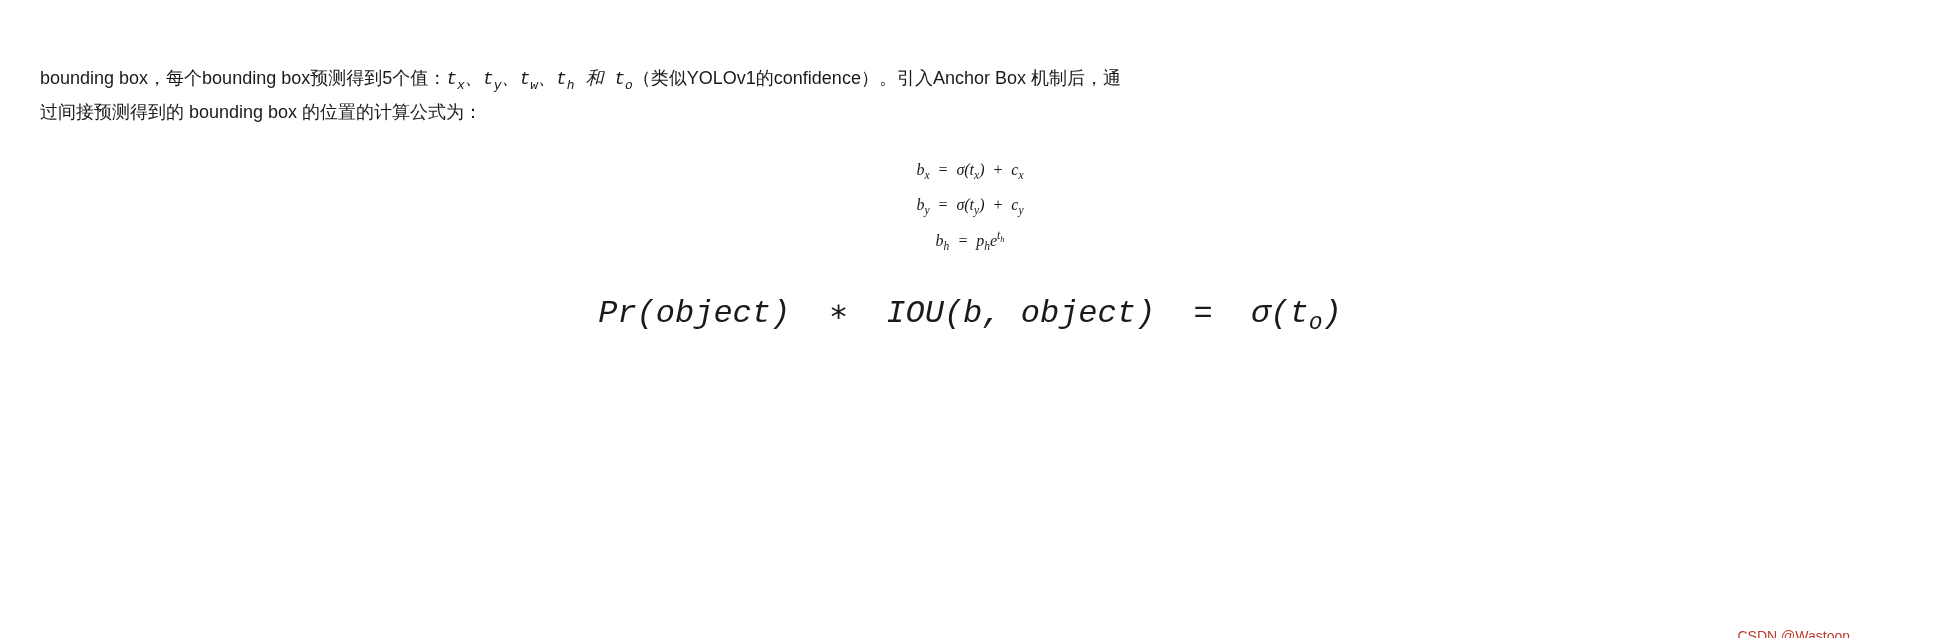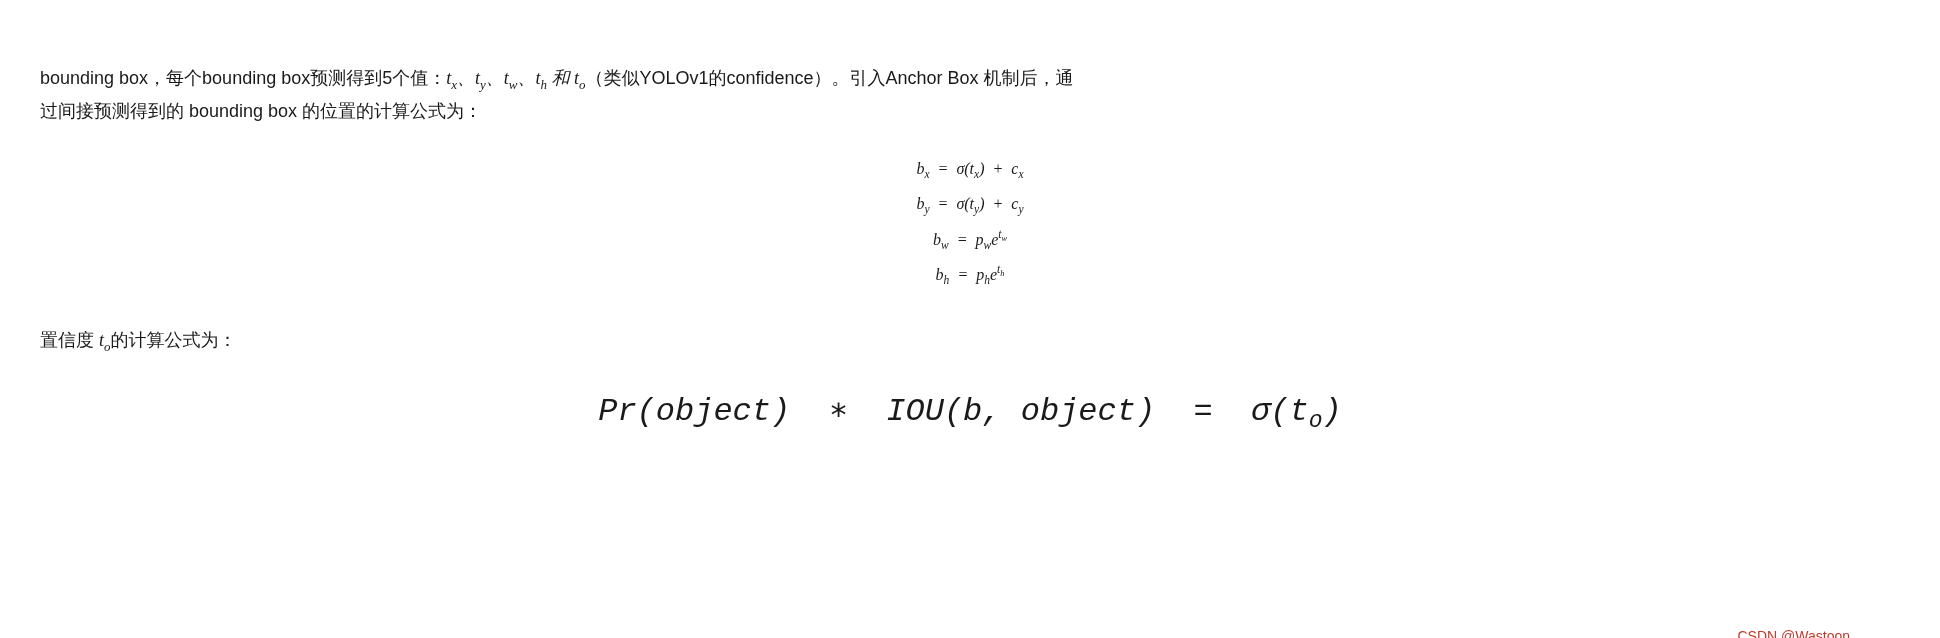--- a/index.html
+++ b/index.html
@@ -37,21 +37,21 @@
     }
 
     .math-line {
       display: block;
       font-size: 16px;
       line-height: 2.2;
       font-style: italic;
     }
 
     .math-inline {
-      font-family: Liberation Serif, serif;
+      font-family: Liberation Mono, monospace;
       font-style: italic;
     }
 
     .section-gap {
       margin-top: 32px;
     }
 
     .footer-tag {
       position: absolute;
       right: 50px;
@@ -94,32 +94,26 @@
     <div class="math-block">
 
       <span class="math-line">
         <i>b<sub>x</sub></i> &nbsp;=&nbsp; <i>σ</i>(<i>t<sub>x</sub></i>) &nbsp;+&nbsp; <i>c<sub>x</sub></i>
       </span>
 
       <span class="math-line">
         <i>b<sub>y</sub></i> &nbsp;=&nbsp; <i>σ</i>(<i>t<sub>y</sub></i>) &nbsp;+&nbsp; <i>c<sub>y</sub></i>
       </span>
 
-      <span class="math-line">
-        <i>b<sub>w</sub></i> &nbsp;=&nbsp; <i>p<sub>w</sub></i><i>e</i><sup><i>t<sub>w</sub></i></sup>
-      </span>
 
       <span class="math-line">
         <i>b<sub>h</sub></i> &nbsp;=&nbsp; <i>p<sub>h</sub></i><i>e</i><sup><i>t<sub>h</sub></i></sup>
       </span>
     </div>
 
-    <div class="paragraph section-gap">
-      <span>置信度 <span class="math-inline"><i>t<sub>o</sub></i></span>的计算公式为：</span>
-    </div>
 
     <div class="math-block">
       <span class="math-line" style="font-size:32px; line-height:2.0;font-family:Liberation Mono, monospace;">
         <i>Pr</i>(object) &nbsp;∗&nbsp; <i>IOU</i>(<i>b</i>,&nbsp;object) &nbsp;=&nbsp; <i>σ</i>(<i>t<sub>o</sub></i>)
       </span>
     </div>
 
   </div>
 
   <div class="footer-tag">

